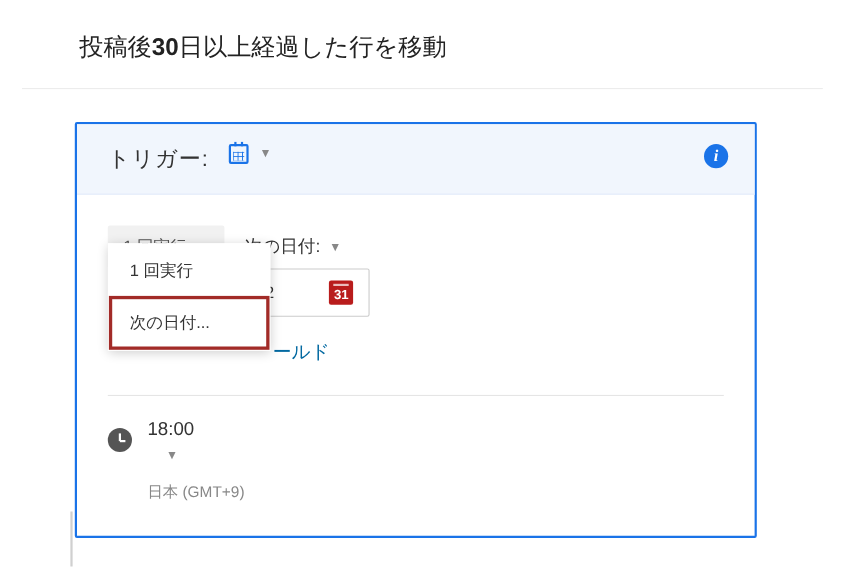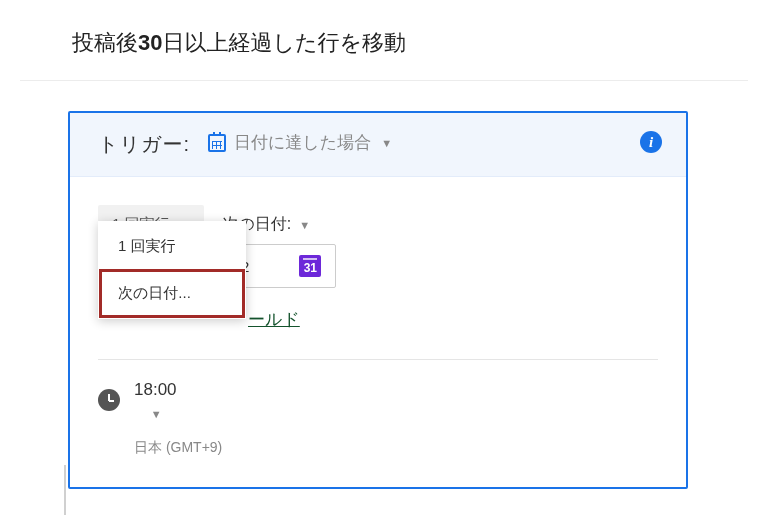--- a/index.html
+++ b/index.html
@@ -95,21 +95,21 @@
       padding: 10px 14px;
       display: inline-flex;
       align-items: center;
       gap: 50px;
       color: #333;
       font-size: 15px;
       position: relative;
     }
     .date-picker-icon {
       width: 22px; height: 22px;
-      background: #6d28d9;
+      background: #b91c1c;
       border-radius: 2px;
       color: #fff;
       font-size: 12px;
       font-weight: 700;
       display: inline-flex;
       align-items: flex-end; justify-content: center;
       padding-bottom: 2px;
       position: relative;
     }
     .date-picker-icon::before {
@@ -128,21 +128,21 @@
       z-index: 5;
       border: 2px solid transparent;
     }
     .dd-item {
       padding: 14px 18px;
       color: #333;
       font-size: 15px;
       cursor: pointer;
     }
     .dd-item.highlight { outline: 3px solid #a22b28; outline-offset: -2px; }
-    .text-tail { color: #14532d; font-size: 17px; margin-left: 150px; margin-top: 4px; text-decoration: underline; }
+    .text-tail { color: #0369a1; font-size: 17px; margin-left: 150px; margin-top: 4px; }
     .divider { border: none; border-top: 1px solid #e5e5e5; margin: 28px 0 20px 0; }
     .time-row { display: flex; align-items: center; gap: 14px; }
     .clock-icon {
       width: 22px; height: 22px;
       border-radius: 50%;
       background: #555;
       position: relative;
     }
     .clock-icon::before, .clock-icon::after {
       content: '';
@@ -167,21 +167,20 @@
 <hr class="hr">
 
 <div class="card">
 
   <div class="card-header">
     <span class="trigger-label">トリガー:</span>
     <span class="trigger-type">
       <span class="cal-icon">
           <span class="cal-grid"></span>
         </span>
-      <span class="trigger-type-text">日付に達した場合</span>
       <span class="caret">▼</span>
     </span>
     <span class="info-icon">i</span>
   </div>
 
   <div class="card-body">
 
     <div class="row">
       <span class="chip">
         <span>1 回実行</span>

